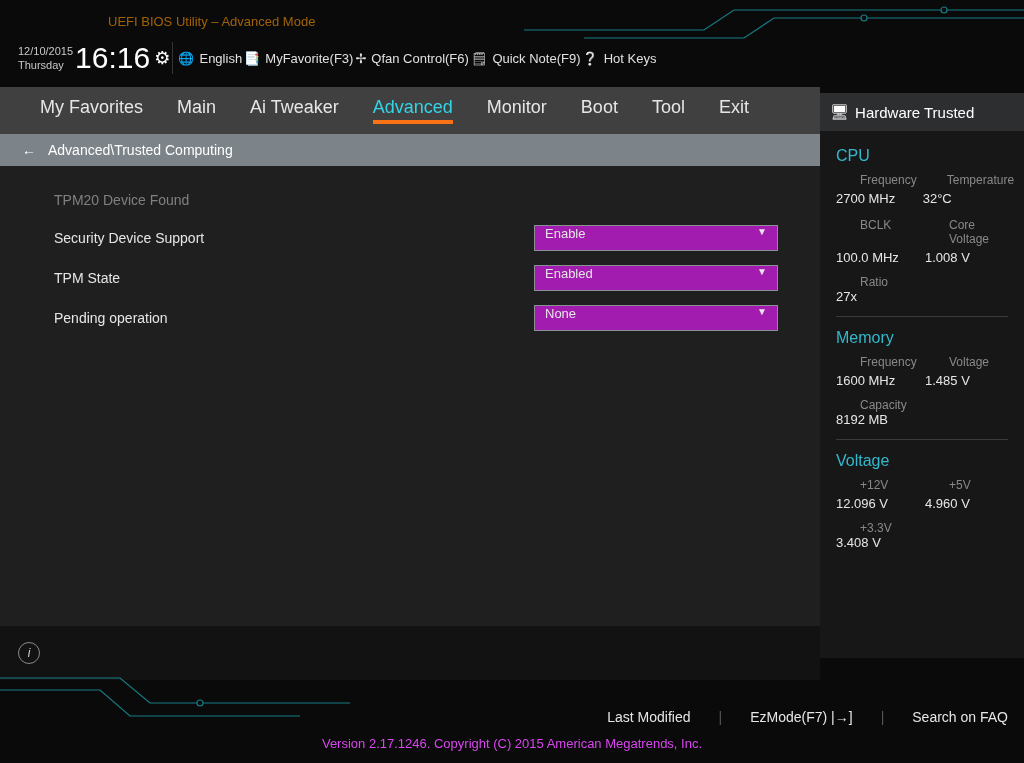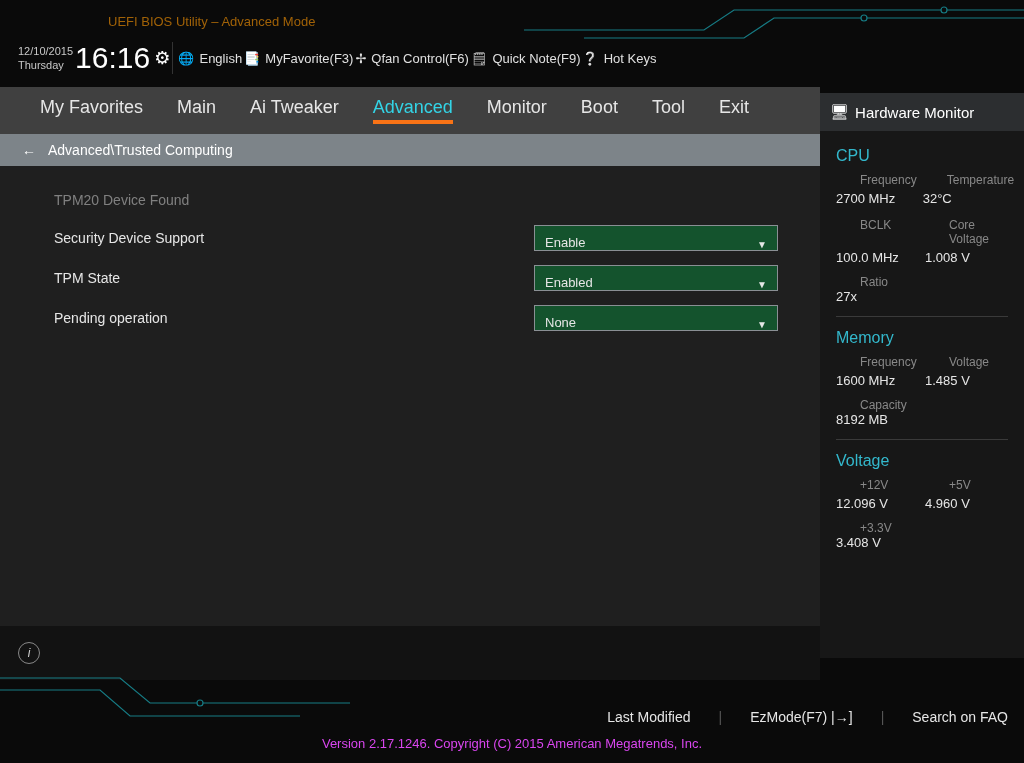--- a/index.html
+++ b/index.html
@@ -60,23 +60,23 @@
     width: 820px;
     background: #1f1f1f;
     padding: 26px 24px 16px 54px;
   }
   .row { display: flex; align-items: center; height: 40px; }
   .row-label { width: 480px; font-size: 14px; color: #e6e6e6; }
   .status-text { color: #808080; font-size: 14px; margin-bottom: 10px; }
   .dropdown {
     width: 244px; height: 26px;
     border: 1px solid #8a8f94;
-    background: #14532d;
+    background: #a21caf;
     color: #e6e6e6;
-    display: flex; align-items: flex-end; justify-content: space-between;
+    display: flex; align-items: flex-start; justify-content: space-between;
     padding: 0 10px; font-size: 13px;
     cursor: pointer;
   }
   .info-bar {
     width: 820px; height: 54px;
     background: #121212;
     display:flex; align-items:center; padding-left:18px;
   }
   .info-circle {
     width: 22px; height: 22px; border: 1px solid #888; border-radius: 50%;
@@ -213,21 +213,21 @@
   </div>
 </div>
 
 <div class="info-bar">
   <div class="info-circle">i</div>
 </div>
 
 <div class="sidebar">
   <div class="hw-title">
     <span>🖥</span>
-    <span>Hardware Monitor</span>
+    <span>Hardware Trusted</span>
   </div>
   <div class="hw-body">
     <div class="hw-section-title">CPU</div>
     <div class="hw-grid">
       <div class="hw-label">Frequency</div>
       <div class="hw-label">Temperature</div>
       <div class="hw-value">2700 MHz</div>
       <div class="hw-value">32°C</div>
     </div>
     <div class="hw-grid" style="margin-top:12px;">

